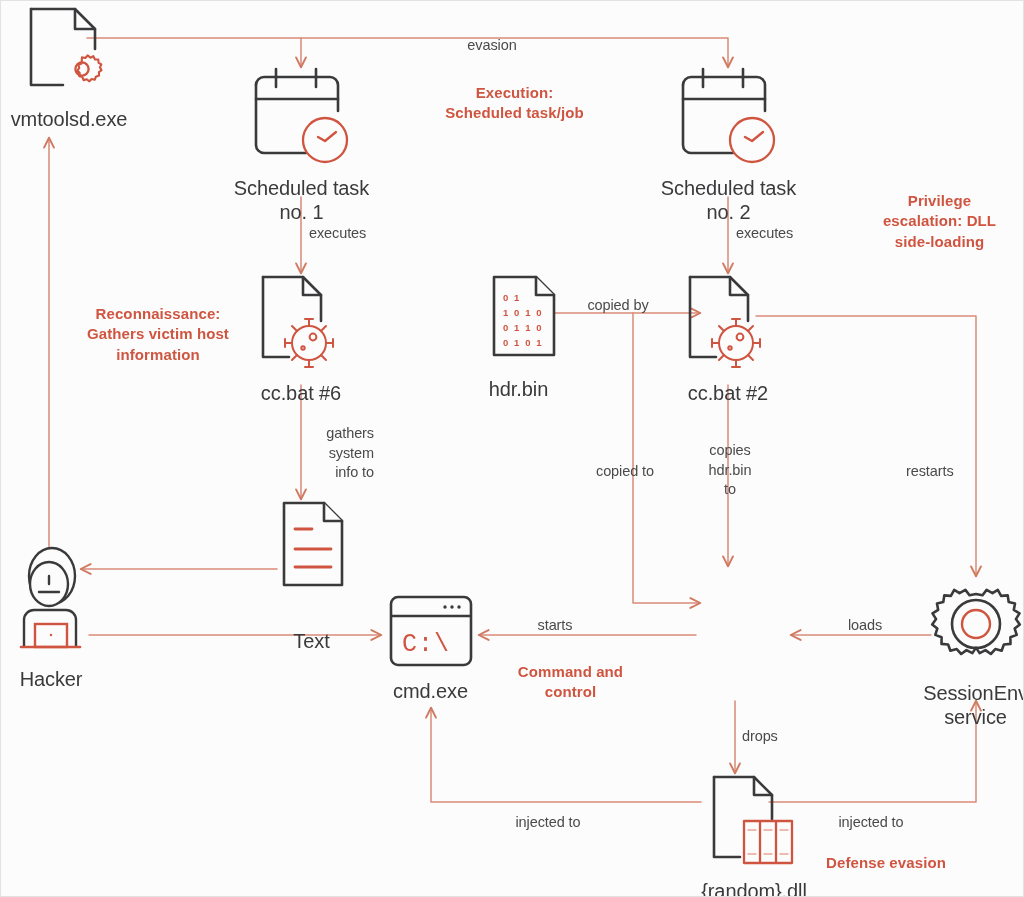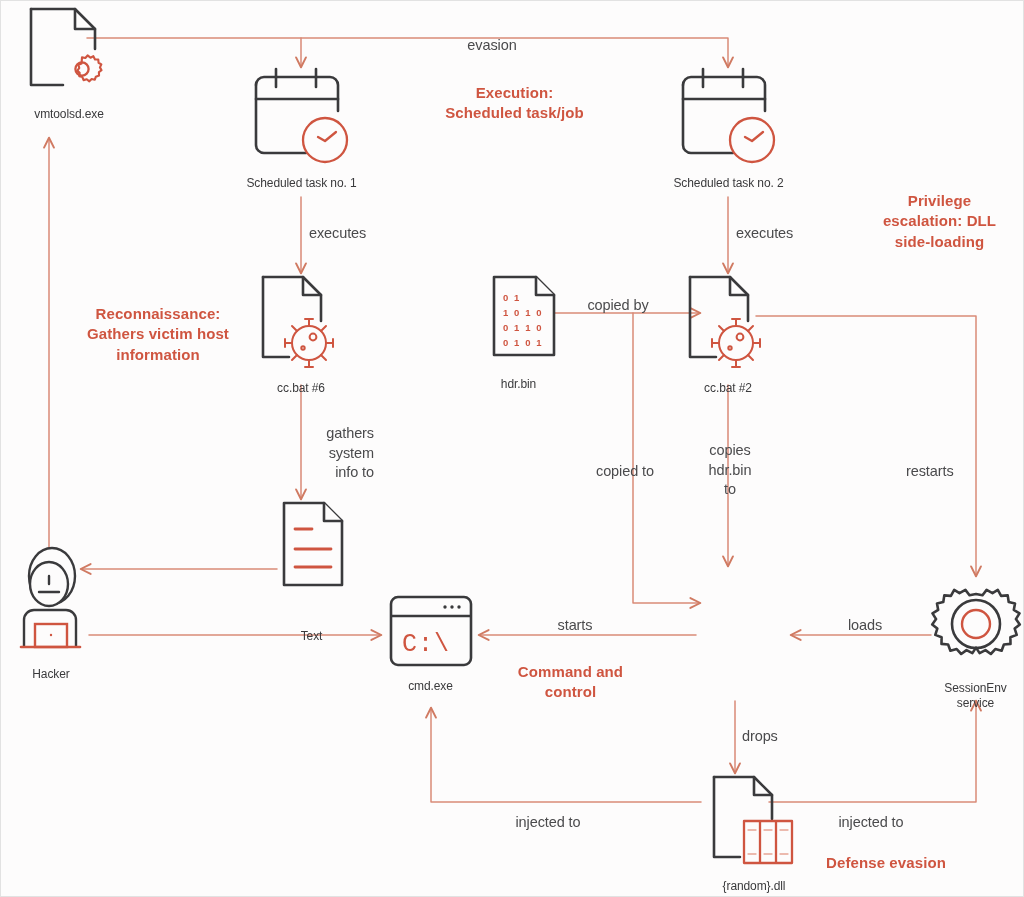--- a/index.html
+++ b/index.html
@@ -26,21 +26,21 @@
     pointer-events: none;
   }
   .node {
     position: absolute;
     display: flex;
     flex-direction: column;
     align-items: center;
   }
   .node-label {
     font-family: "Liberation Sans", sans-serif;
-    font-size: 12px;
+    font-size: 20px;
     color: #3a3a3c;
     text-align: center;
     line-height: 1.22;
     white-space: pre-line;
     letter-spacing: -0.1px;
   }
   .icon-wrap {
     position: relative;
     display: block;
   }
@@ -318,21 +318,21 @@
 info to</div>
 
   <div class="edge-label" style="left:595px; top:461px; width:76px; text-align:left;">copied to</div>
 
   <div class="edge-label" style="left:702px; top:440px; width:54px; text-align:center;">copies
 hdr.bin
 to</div>
 
   <div class="edge-label" style="left:905px; top:461px; width:64px; text-align:left;">restarts</div>
 
-  <div class="edge-label" style="left:543px; top:615px; width:62px;">starts</div>
+  <div class="edge-label" style="left:523px; top:615px; width:62px;">starts</div>
 
   <div class="edge-label" style="left:838px; top:615px; width:52px;">loads</div>
 
   <div class="edge-label" style="left:741px; top:726px; width:52px; text-align:left;">drops</div>
 
   <div class="edge-label" style="left:495px; top:812px; width:104px;">injected to</div>
 
   <div class="edge-label" style="left:818px; top:812px; width:104px;">injected to</div>
 
   <div class="phase-label" style="left:406px; top:82px; width:215px;">Execution:

